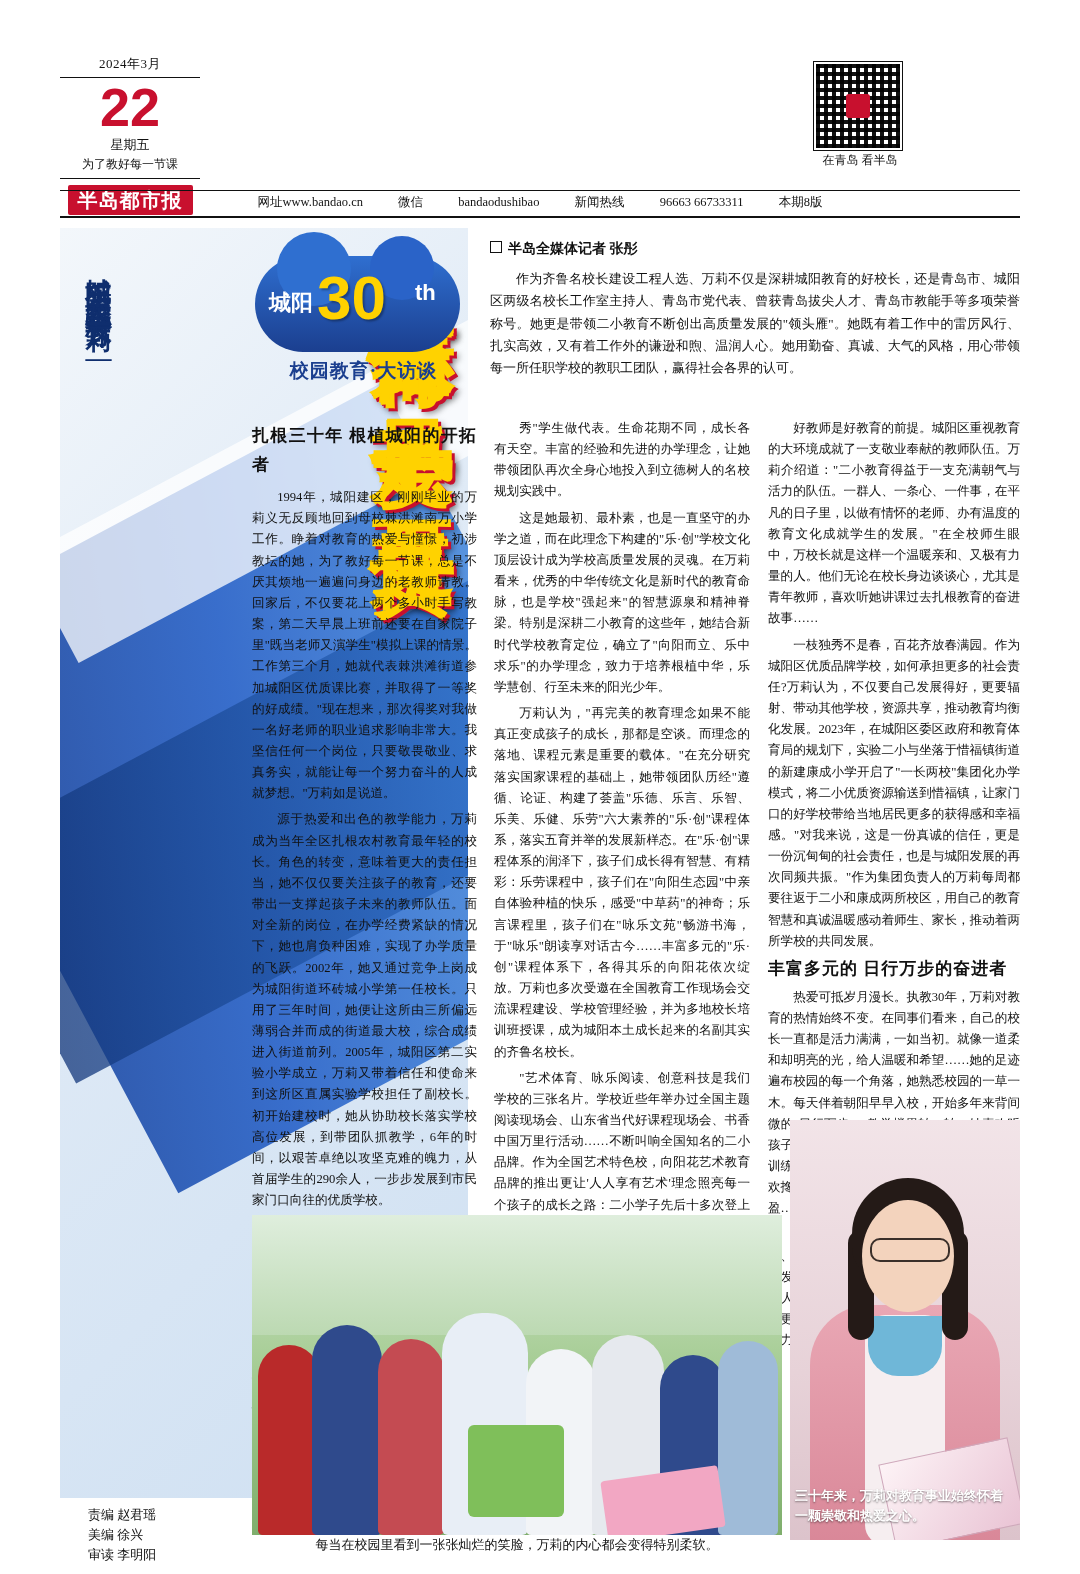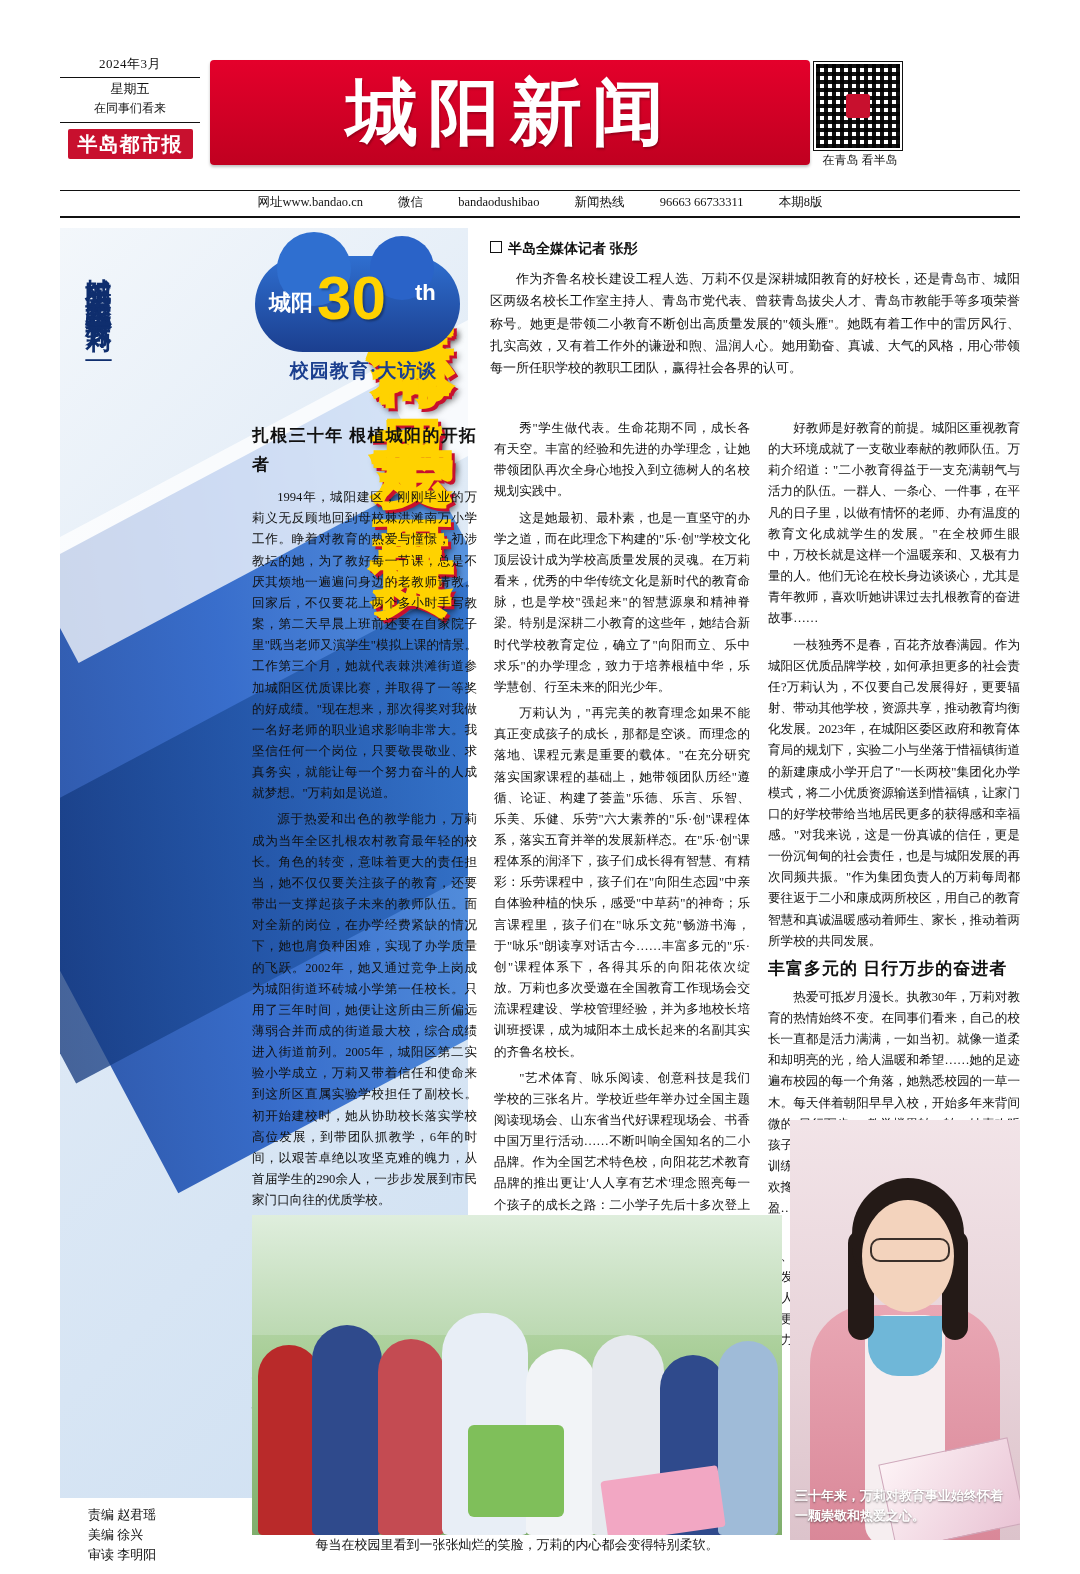--- a/index.html
+++ b/index.html
@@ -126,29 +126,27 @@
 </head>
 <body>
 
 <div class="page">
 
   <div class="masthead">
 
     <div class="date-block">
       <div class="ymd">2024年3月</div>
       <div class="dayline"></div>
+      <div class="day">22</div>
       <div class="week">星期五</div>
-      <div class="lunar">在同事们看来</div>
+      <div class="lunar">为了教好每一节课</div>
       <div class="logoline"></div>
       <div class="paper-logo">半岛都市报</div>
     </div>
 
-    <div class="title-banner">
-      <div class="t">城阳新闻</div>
-    </div>
 
     <div class="qr">
         <div class="dot"></div>
       </div>
     <div class="qr-cap">在青岛 看半岛</div>
 
     <div class="info-rule"></div>
     <div class="info-line">
       <span>网址www.bandao.cn</span>
       <span>微信</span>

